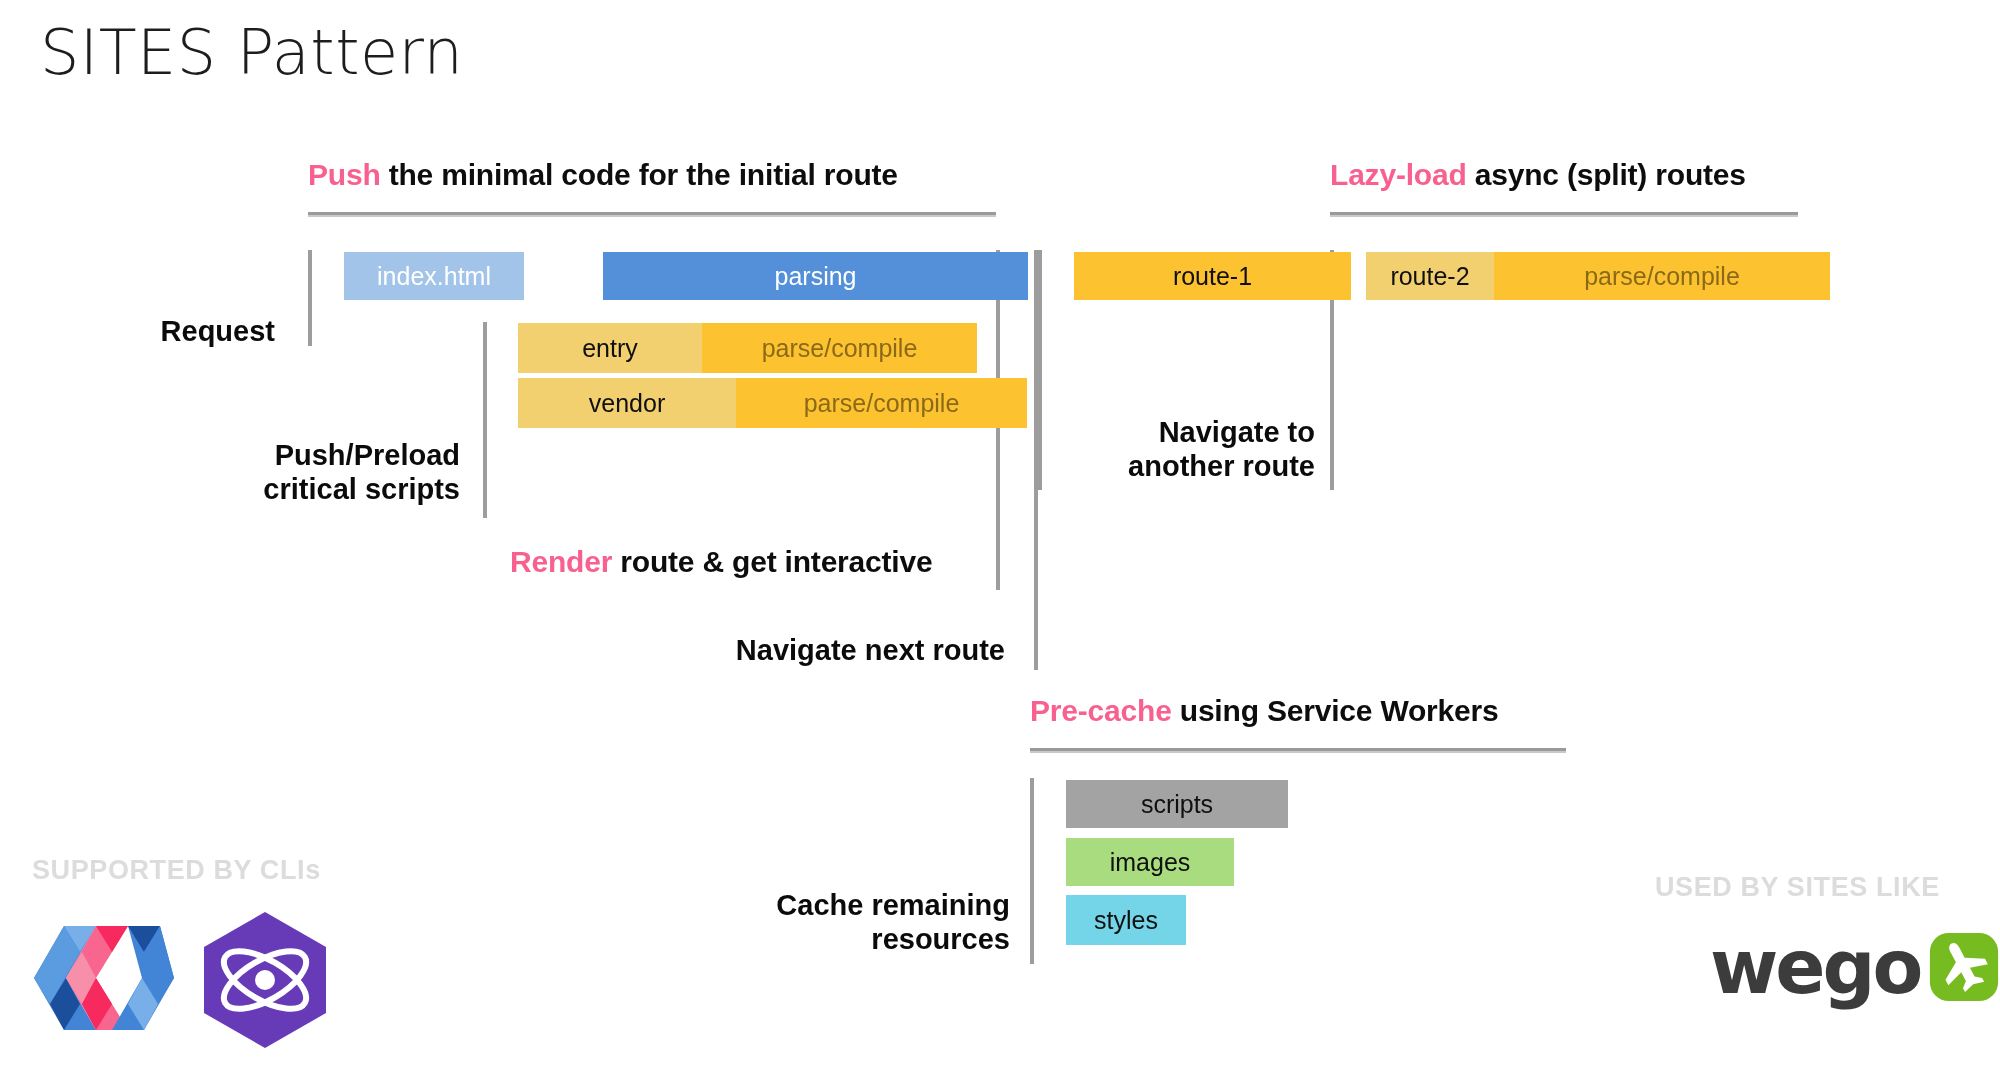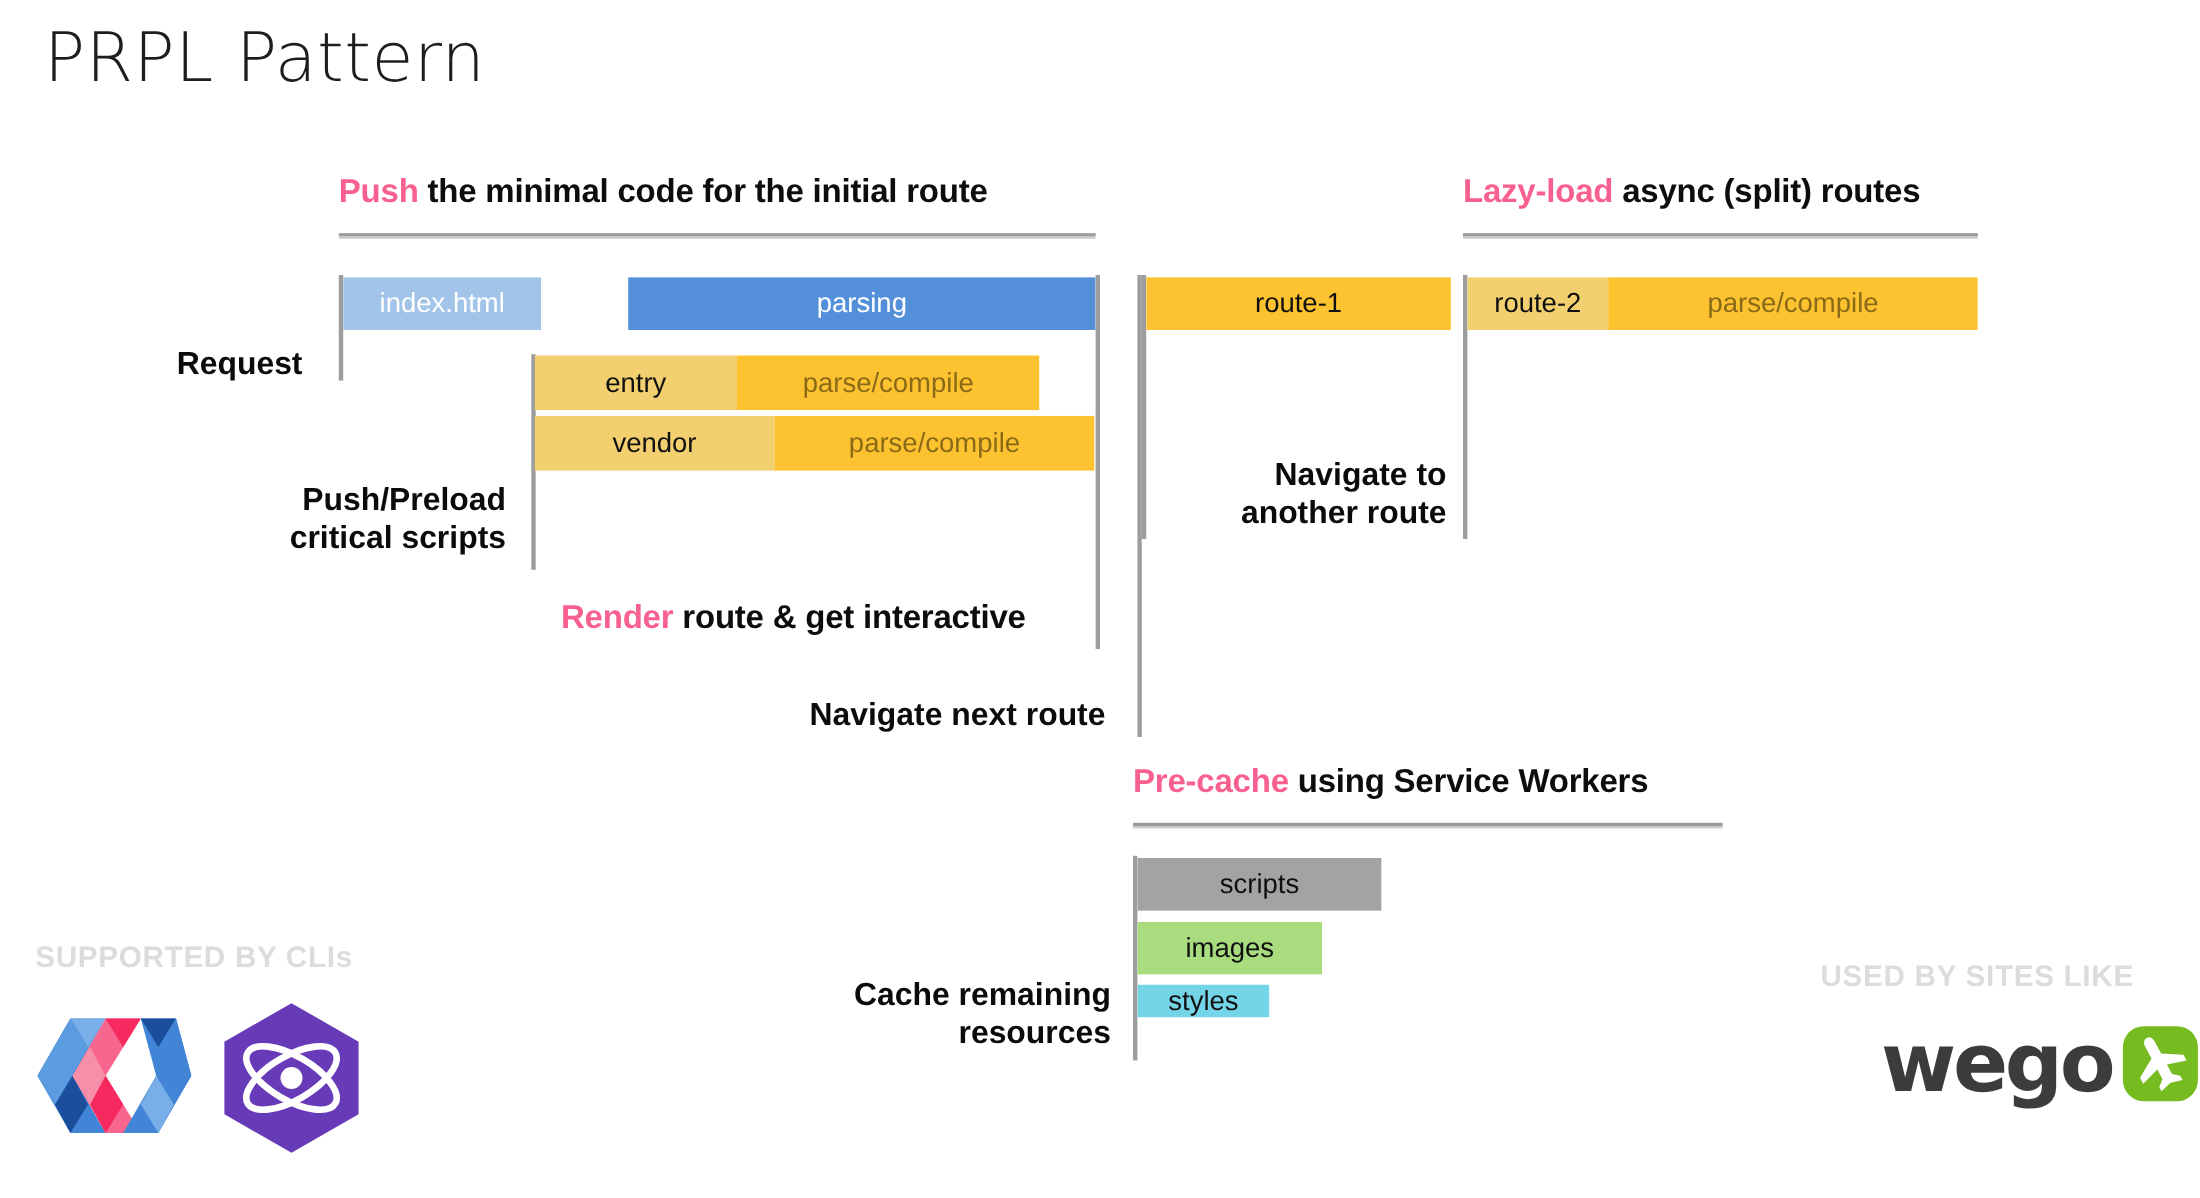--- a/index.html
+++ b/index.html
@@ -54,20 +54,21 @@
     width: 4px;
     background: #9d9d9d;
   }
 
   
   .bar {
     position: absolute;
     display: flex;
     align-items: stretch;
     overflow: hidden;
+    padding-left: 32px;
   }
   .seg {
     display: flex;
     align-items: center;
     justify-content: center;
     font-size: 25px;
     white-space: nowrap;
   }
   .seg.blue-light { background: #a2c4e8; color: #ffffff; }
   .seg.blue-dark  { background: #5390d9; color: #ffffff; }
@@ -114,21 +115,21 @@
     color: #3c3c3c;
     letter-spacing: -3px;
     line-height: 1;
   }
 </style>
 </head>
 <body>
 
 <div id="stage">
 
-  <div class="page-title">PRPL Pattern</div>
+  <div class="page-title">SITES Pattern</div>
 
   <div class="section-head" style="left:308px; top:158px;">
     <span class="kw">Push</span><span> the minimal code for the initial route</span>
   </div>
   <div class="head-rule" style="left:308px; top:212px; width:688px;"></div>
 
   <div class="section-head" style="left:1330px; top:158px;">
     <span class="kw">Lazy-load</span><span> async (split) routes</span>
   </div>
   <div class="head-rule" style="left:1330px; top:212px; width:468px;"></div>
@@ -188,21 +189,21 @@
   <div class="head-rule" style="left:1030px; top:748px; width:536px;"></div>
 
   <div class="vline" style="left:1030px; top:778px; height:186px;"></div>
 
   <div class="bar" style="left:1034px; top:780px; width:222px; height:48px;">
     <span class="seg gold" style="flex:1 1 100%;">scripts</span>
   </div>
   <div class="bar" style="left:1034px; top:838px; width:168px; height:48px;text-align:center;">
     <span class="seg green" style="flex:1 1 100%;">images</span>
   </div>
-  <div class="bar" style="left:1034px; top:895px; width:120px; height:30px;">
+  <div class="bar" style="left:1034px; top:895px; width:120px; height:50px;">
     <span class="seg cyan" style="flex:1 1 100%;">styles</span>
   </div>
 
   <div class="row-label" style="left:680px; top:888px; width:330px;">Cache remaining
 resources</div>
 
   <div class="footer-caption" style="left:32px; top:855px;">SUPPORTED BY CLIs</div>
   <div class="footer-caption" style="left:1655px; top:872px;">USED BY SITES LIKE</div>
 
   <div class="logo" style="left:34px; top:922px; width:140px; height:112px;">

